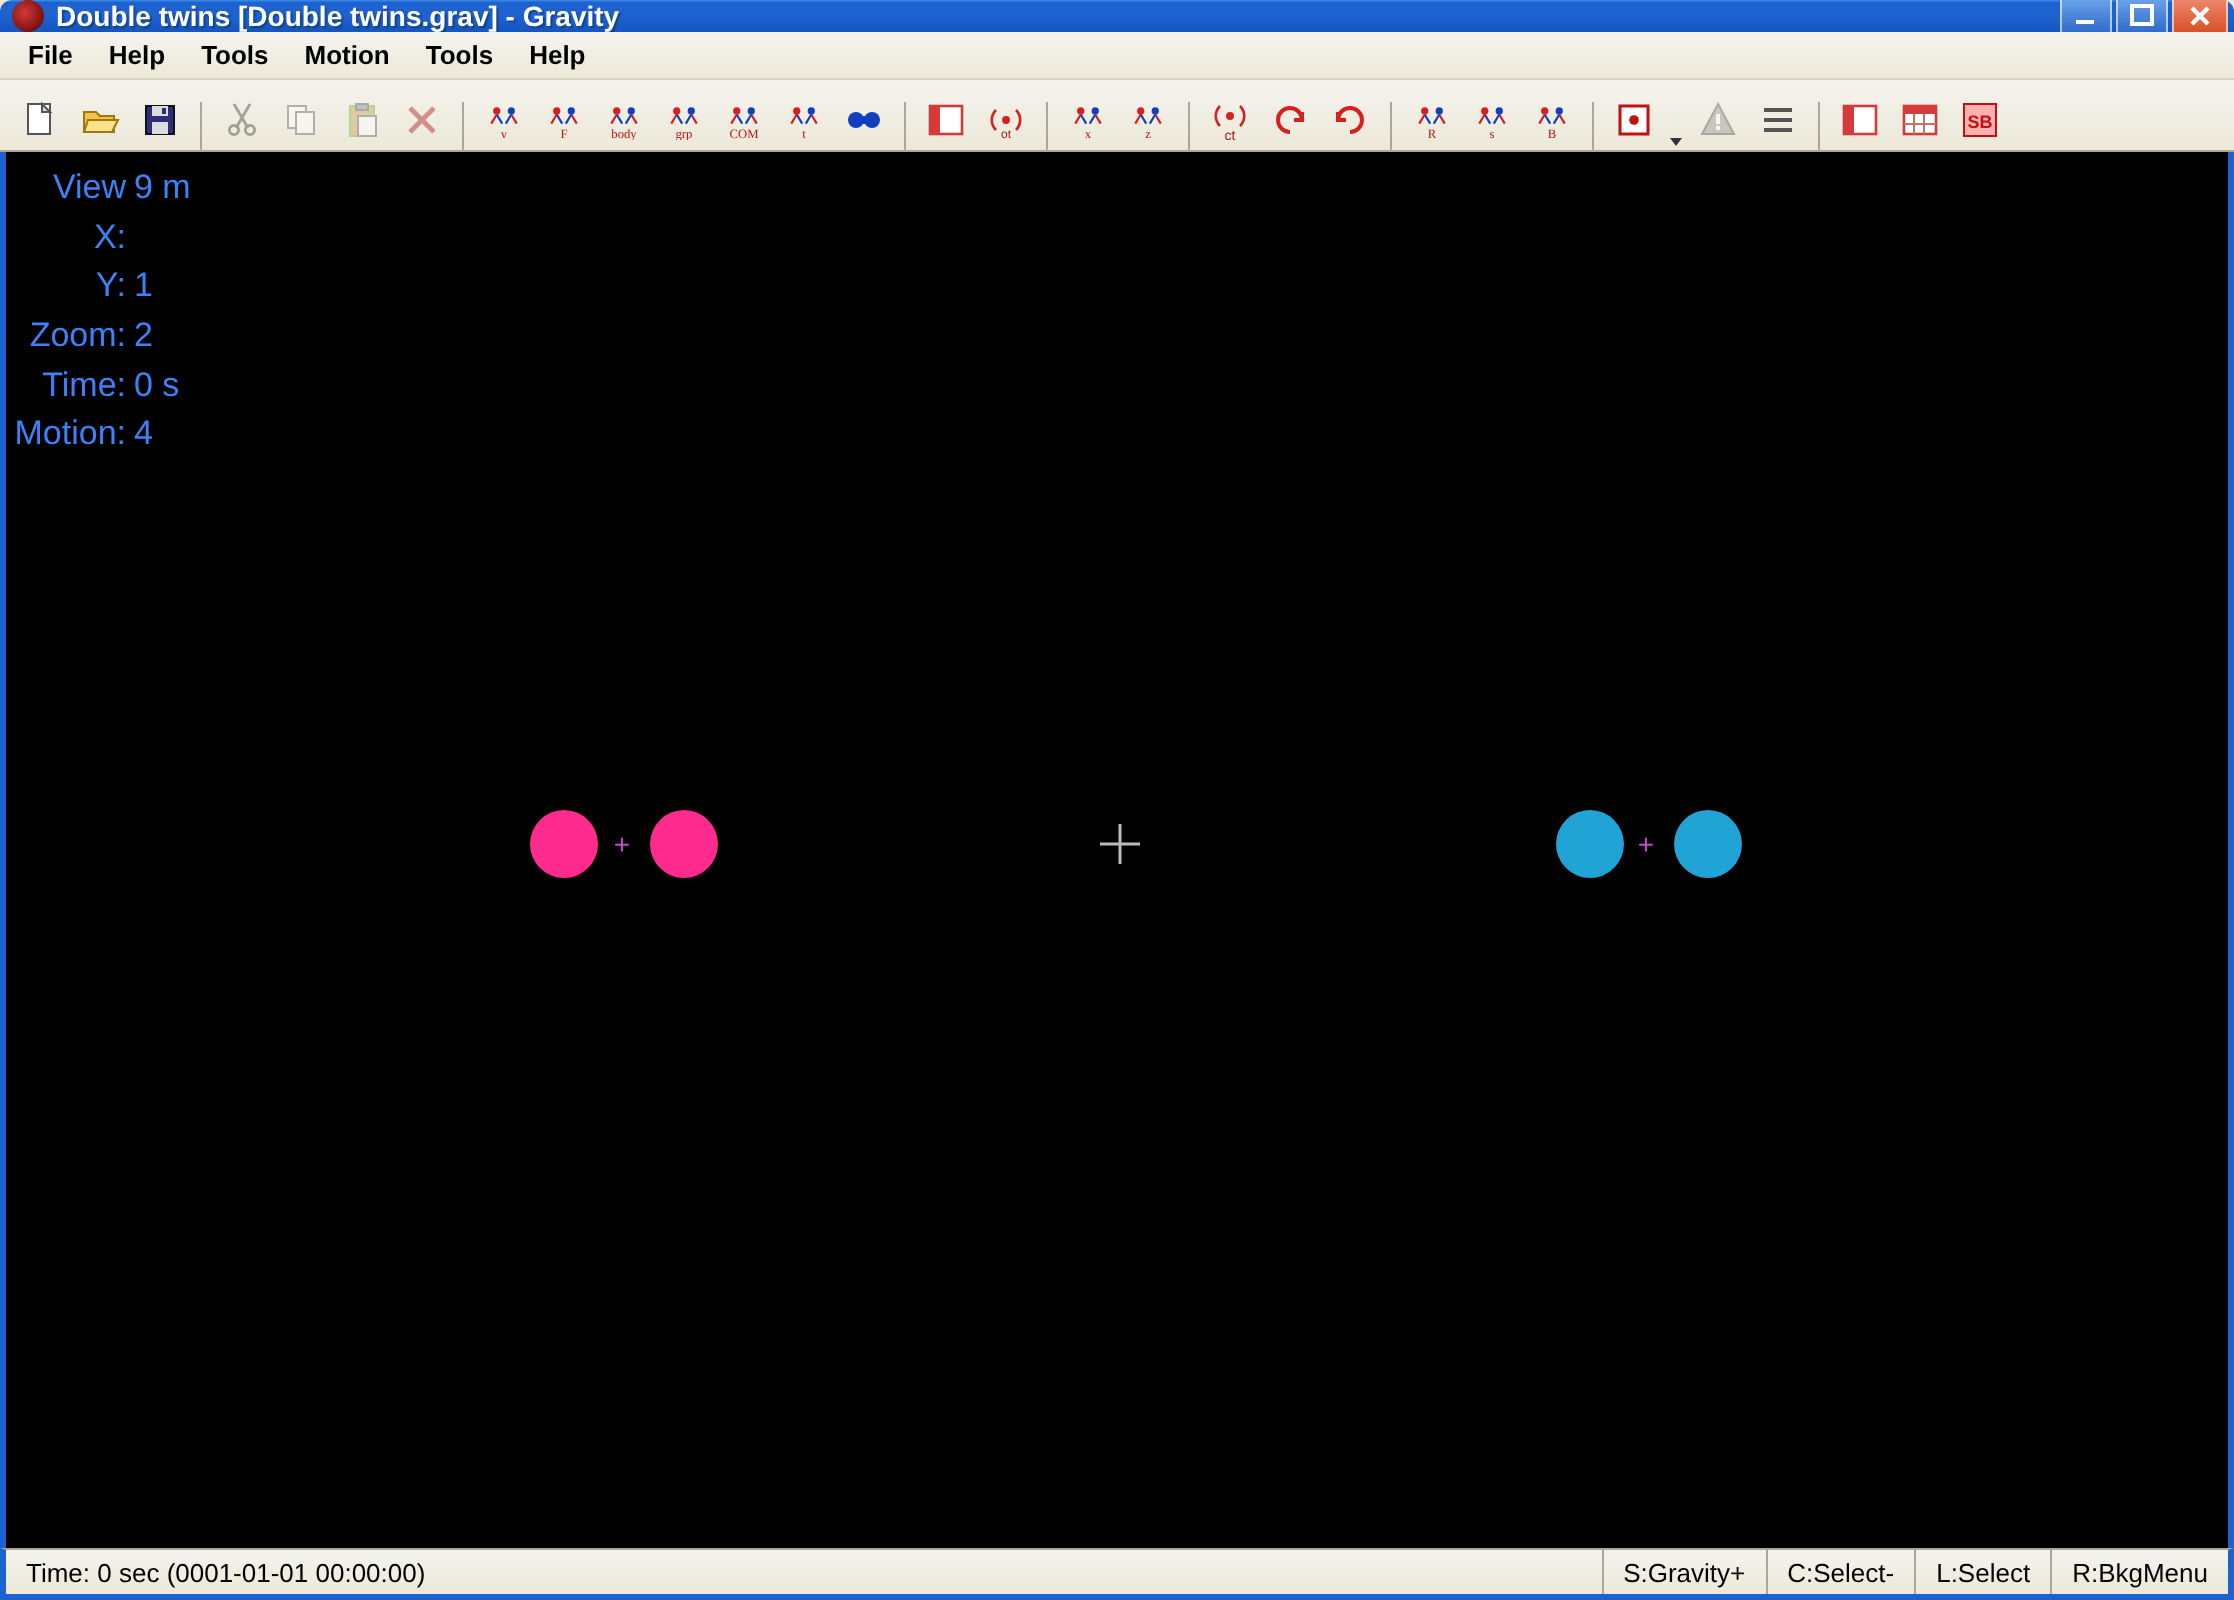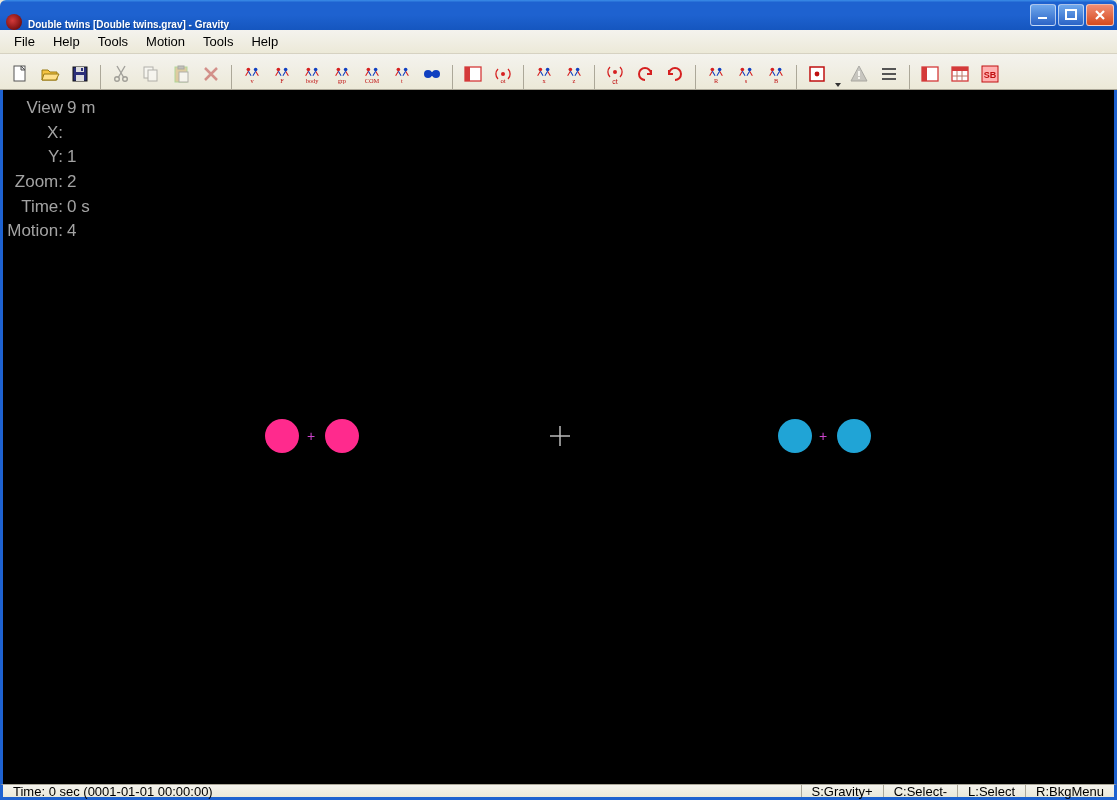--- a/index.html
+++ b/index.html
@@ -10,27 +10,27 @@
     font-size: 13px;
     background: #ece9d8;
     width: 1117px;
     height: 800px;
     overflow: hidden;
     display: flex;
     flex-direction: column;
   }
   
   .titlebar {
-    height: 30px;
+    height: 16px;
     background: linear-gradient(to bottom, #3b8ee8 0%, #1e62d0 8%, #1e62d0 50%, #1556bf 100%);
     display: flex;
-    align-items: flex-end;
+    align-items: flex-start;
     color: white;
     font-weight: bold;
-    font-size: 10px;
+    font-size: 14px;
     padding-left: 6px;
     border-top-left-radius: 6px;
     border-top-right-radius: 6px;
   }
   .titlebar .app-icon {
     width: 16px;
     height: 16px;
     background: radial-gradient(circle at 40% 40%, #d43a3a 0%, #7a1010 70%, #330000 100%);
     border-radius: 50%;
     margin-right: 6px;
@@ -57,20 +57,21 @@
 
   
   .menubar {
     background: linear-gradient(to bottom,#f4f3ee,#ece9d8);
     border-bottom: 1px solid #d6d2c2;
     height: 24px;
     display: flex;
     align-items: center;
     padding: 0 6px;
     gap: 2px;
+    font-weight: bold;
   }
   .menu-item {
     padding: 2px 8px;
     font-size: 13px;
     cursor: default;
   }
 
   
   .toolbar {
     background: linear-gradient(to bottom,#f4f3ee,#ece9d8);
@@ -111,21 +112,21 @@
     overflow: hidden;
     border-left: 3px solid #1e62d0;
     border-right: 3px solid #1e62d0;
   }
   .hud {
     position: absolute;
     top: 6px;
     left: 4px;
     line-height: 1.45;
     font-size: 17px;
-    color: #a3a3a3;
+    color: #3b82f6;
     font-family: Verdana, sans-serif;
   }
   .hud .row { display:flex; }
   .hud .lab { text-align:right; width:60px; padding-right:4px;}
   .body-circle {
     position: absolute;
     border-radius: 50%;
   }
   .center-cross {
     position: absolute;
@@ -134,21 +135,21 @@
   .small-plus {
     position:absolute;
     color:#cc44cc;
     font-size:14px;
     line-height:1;
     transform:translate(-50%,-50%);
   }
 
   
   .statusbar {
-    height: 16px;
+    height: 26px;
     background: linear-gradient(to bottom,#f4f3ee,#ece9d8);
     border-top: 1px solid #aca899;
     display: flex;
     align-items: stretch;
     font-size: 13px;
     border-left: 3px solid #1e62d0;
     border-right: 3px solid #1e62d0;
     border-bottom: 3px solid #1e62d0;
   }
   .status-cell {

